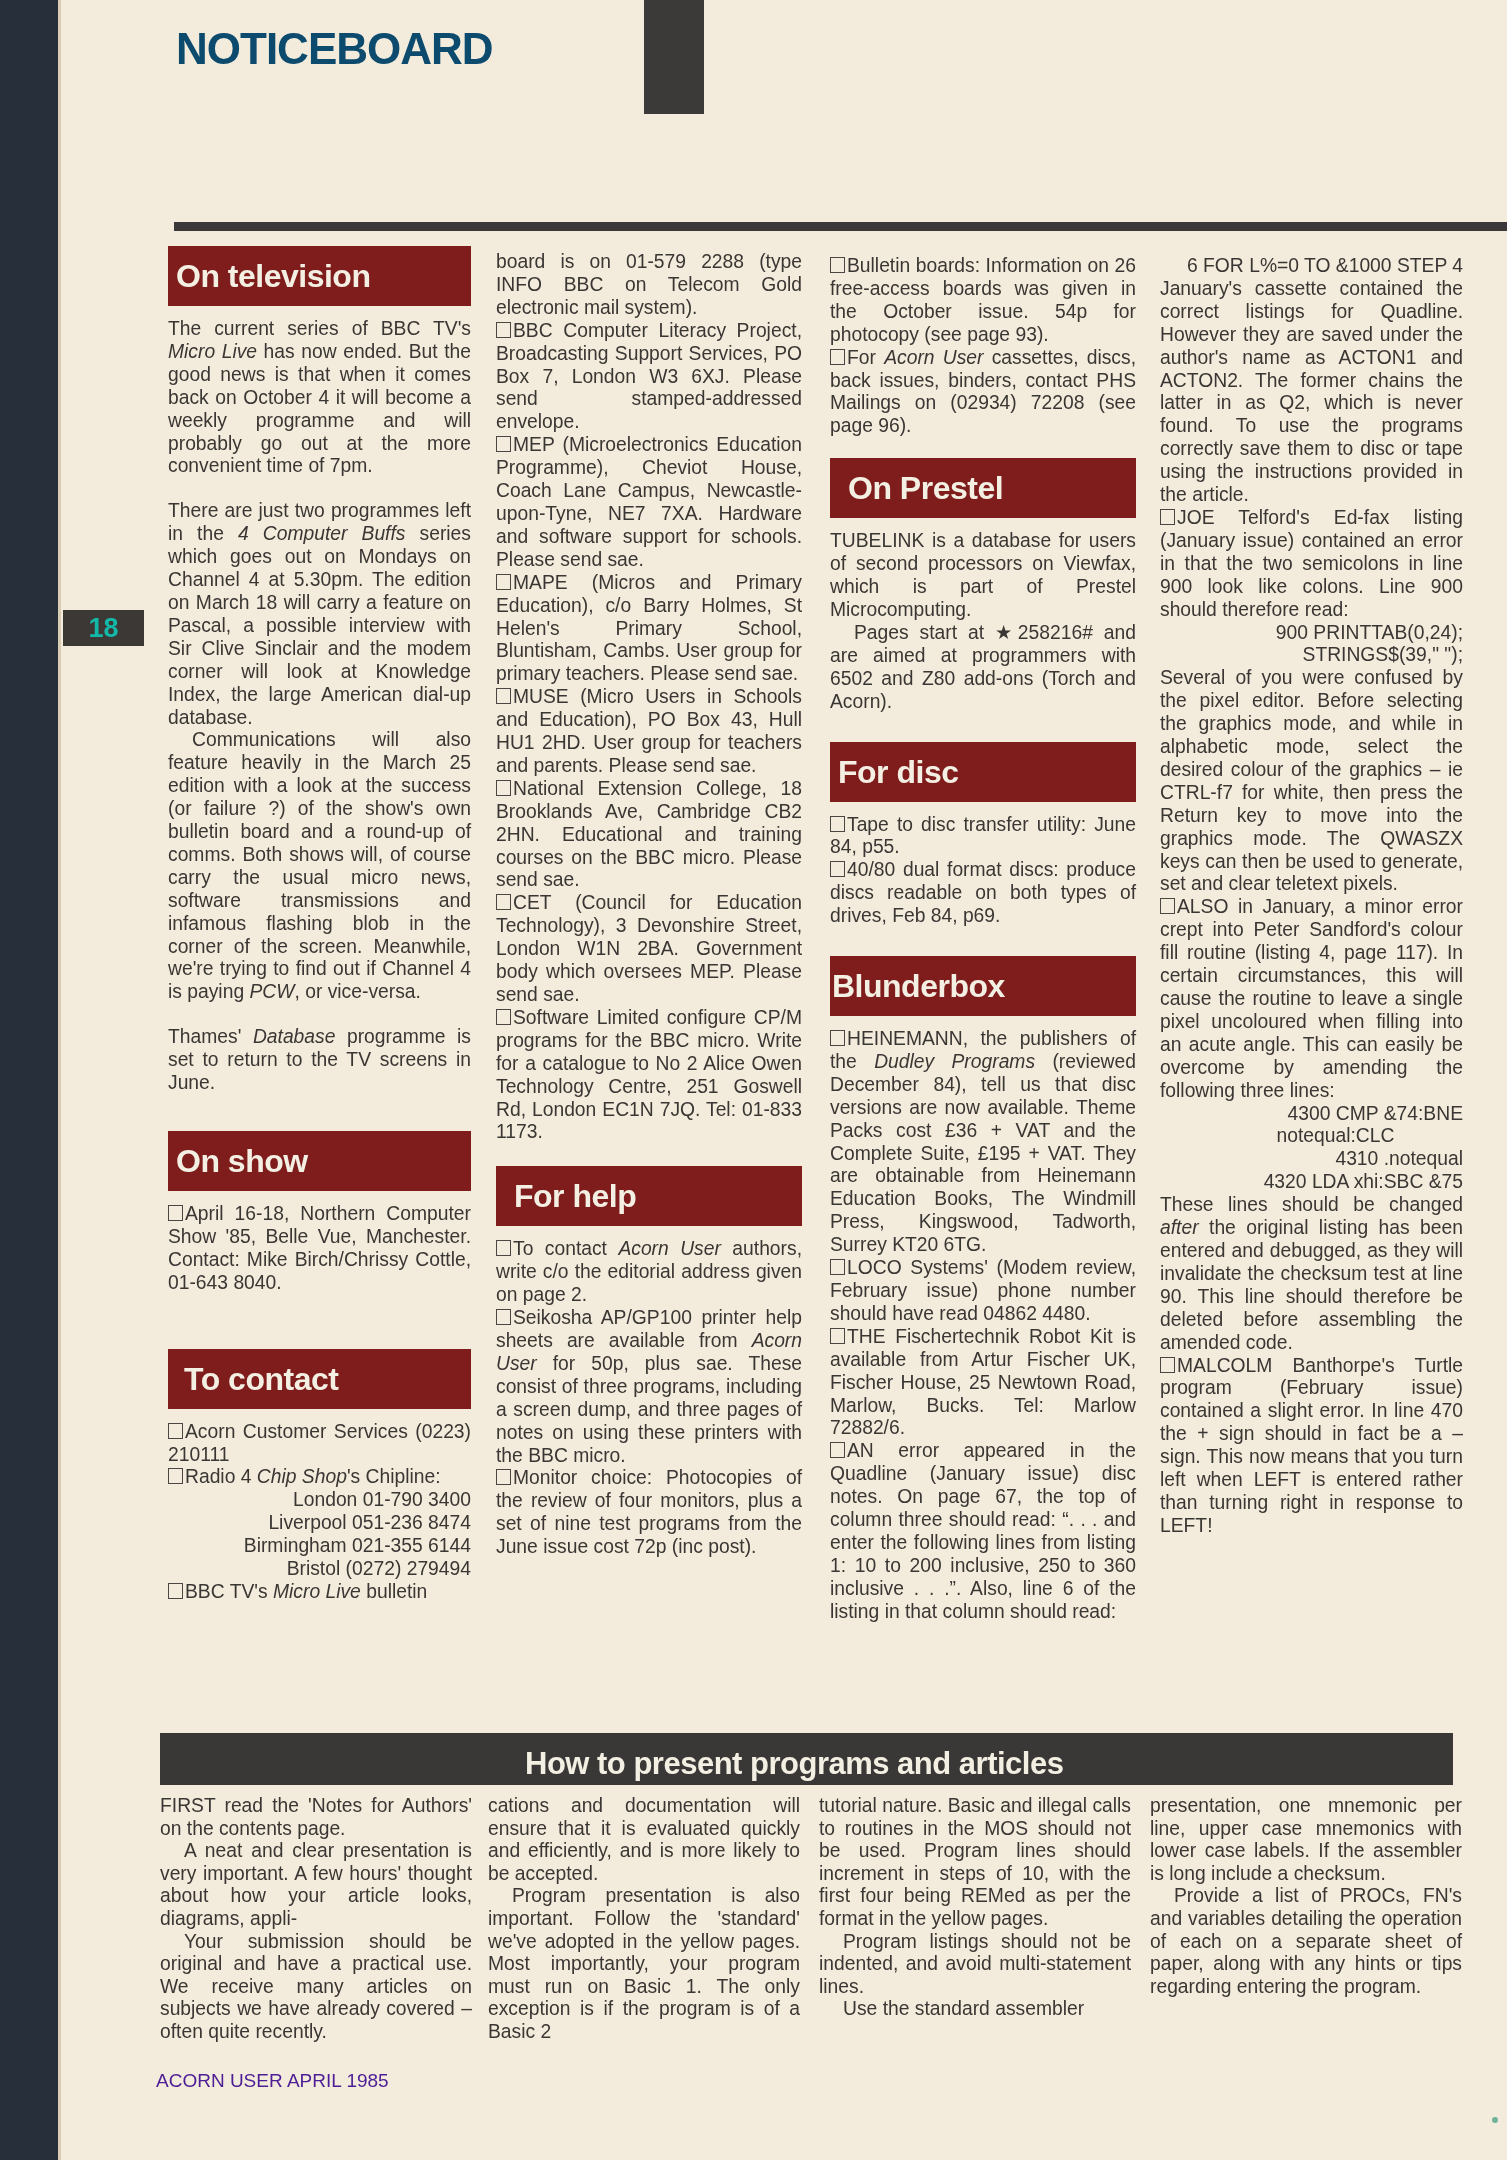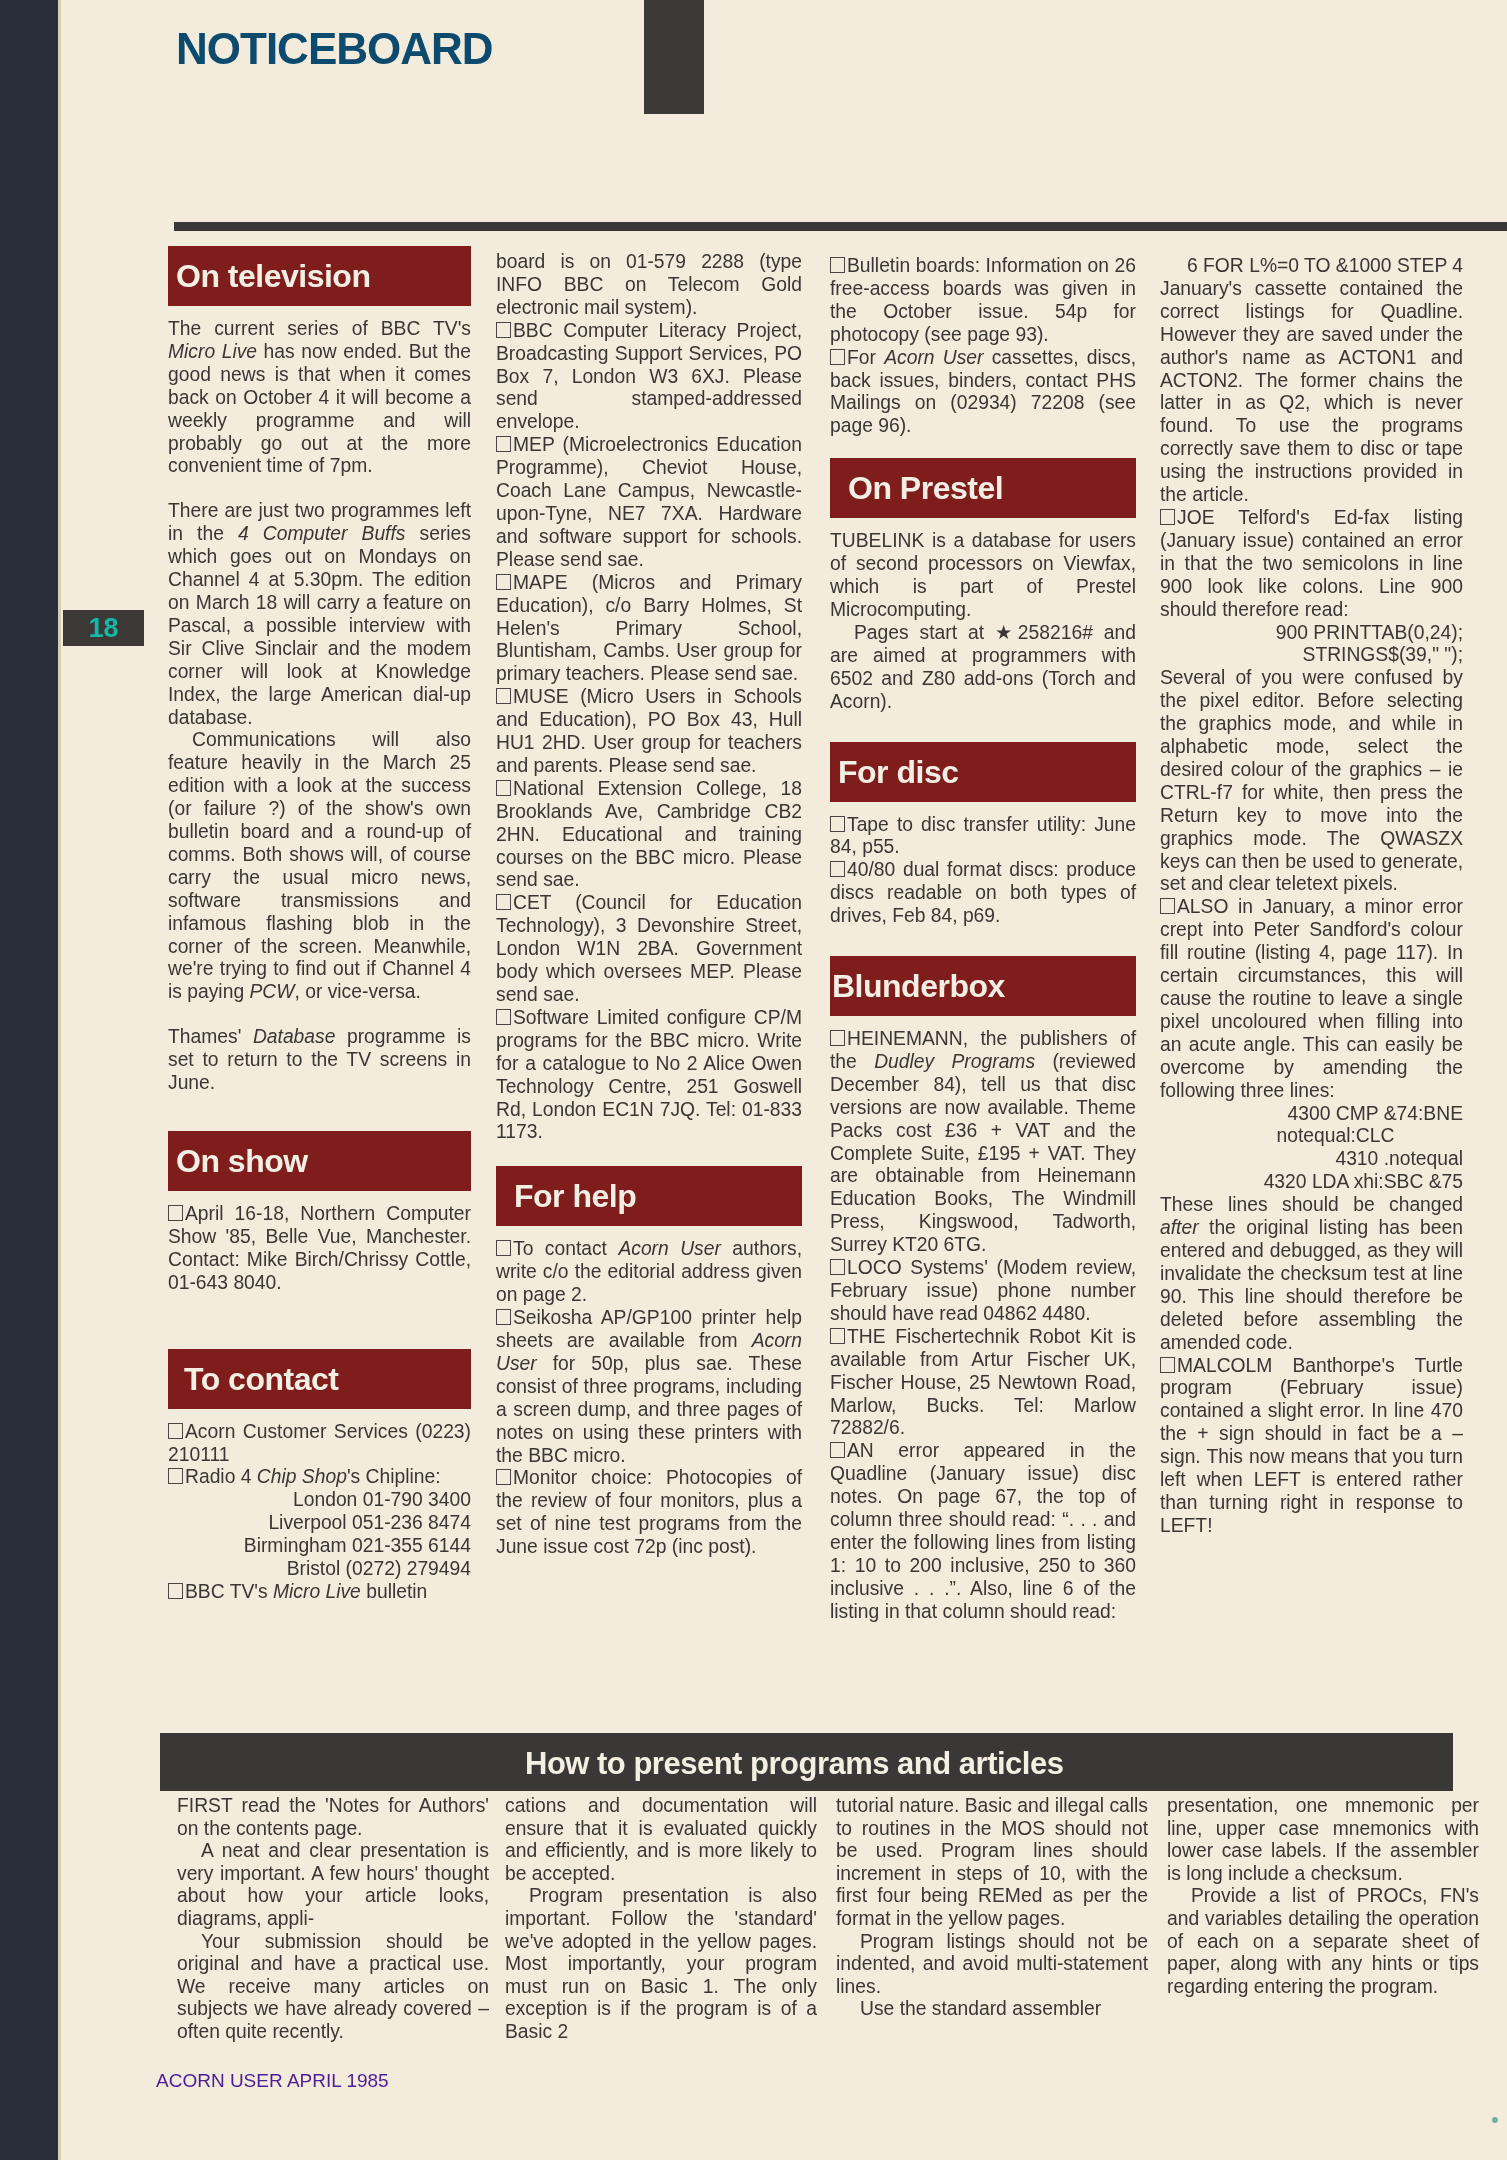--- a/index.html
+++ b/index.html
@@ -15,23 +15,23 @@
   .col { position:absolute; font-size:19.3px; line-height:22.9px; text-align:justify; }
   .col p { margin:0; }
   .col .ind { text-indent:24px; }
   .col .gap { height:22px; }
   .col .code { padding-left:22px; text-align:right; }
   .col .code2 { padding-left:48px; text-align:center; }
   .hbar { background:#7f1d1d; color:#f4efe3; font-weight:bold; font-size:32px; letter-spacing:-0.5px;
     height:60px; line-height:60px; padding-left:8px; margin:6px 0 12px 0; }
   .box { display:inline-block; width:13px; height:14px; border:1.3px solid #4a4644; margin-right:2px; vertical-align:-1px; }
   i { font-style:italic; }
-  .wide-bar { position:absolute; left:160px; top:1733px; width:1293px; height:58px; background:#3a3837; }
+  .wide-bar { position:absolute; left:160px; top:1733px; width:1293px; height:52px; background:#3a3837; }
   .wide-bar span { position:absolute; left:365px; top:0; line-height:62px; color:#f4efe3; font-weight:bold; font-size:31px; letter-spacing:-0.5px; }
-  .bcol { position:absolute; top:1795px; width:312px; font-size:19.3px; line-height:22.6px; text-align:justify;margin-left:17px; }
+  .bcol { position:absolute; top:1795px; width:312px; font-size:19.3px; line-height:22.6px; text-align:justify; }
   .bcol p { margin:0; }
   .bcol .ind { text-indent:24px; }
   .footer { position:absolute; left:156px; top:2070px; font-size:19px; color:#4c1d95; }
   .dot { position:absolute; left:1492px; top:2117px; width:6px; height:6px; border-radius:3px; background:#6fb39a; }
 </style>
 </head>
 <body>
 
 <div class="spine"></div>
 <div class="spine-edge"></div>

